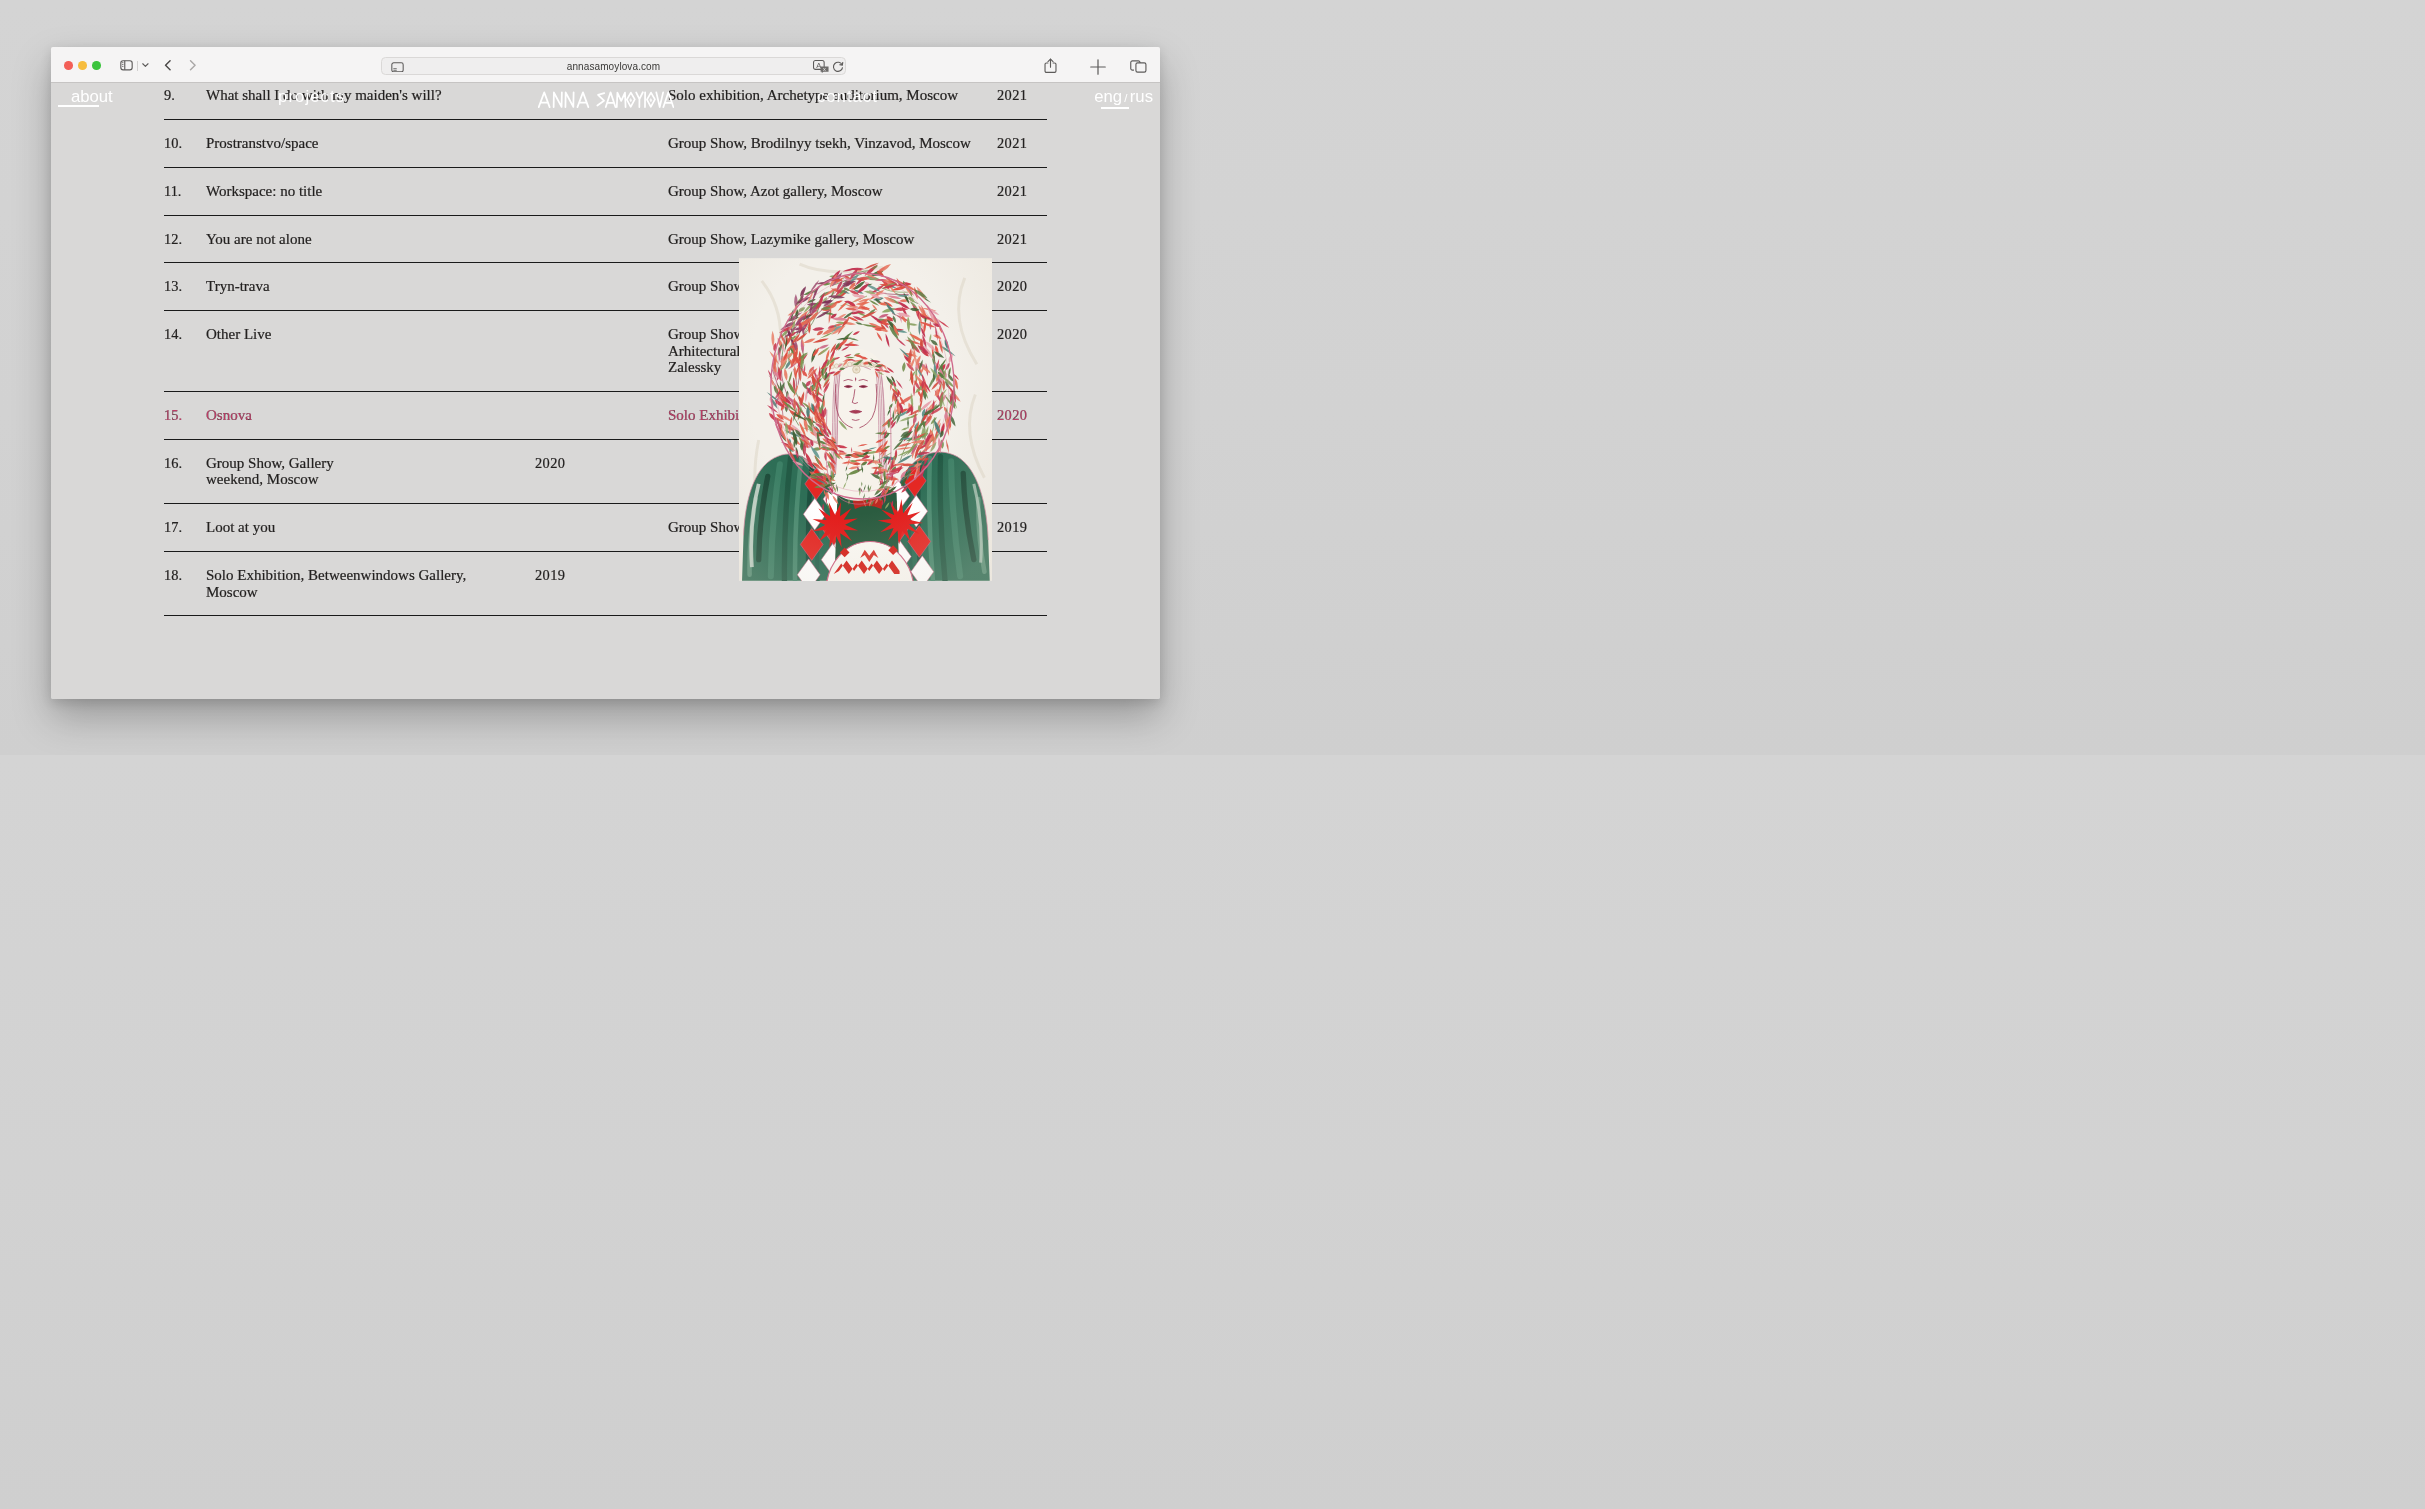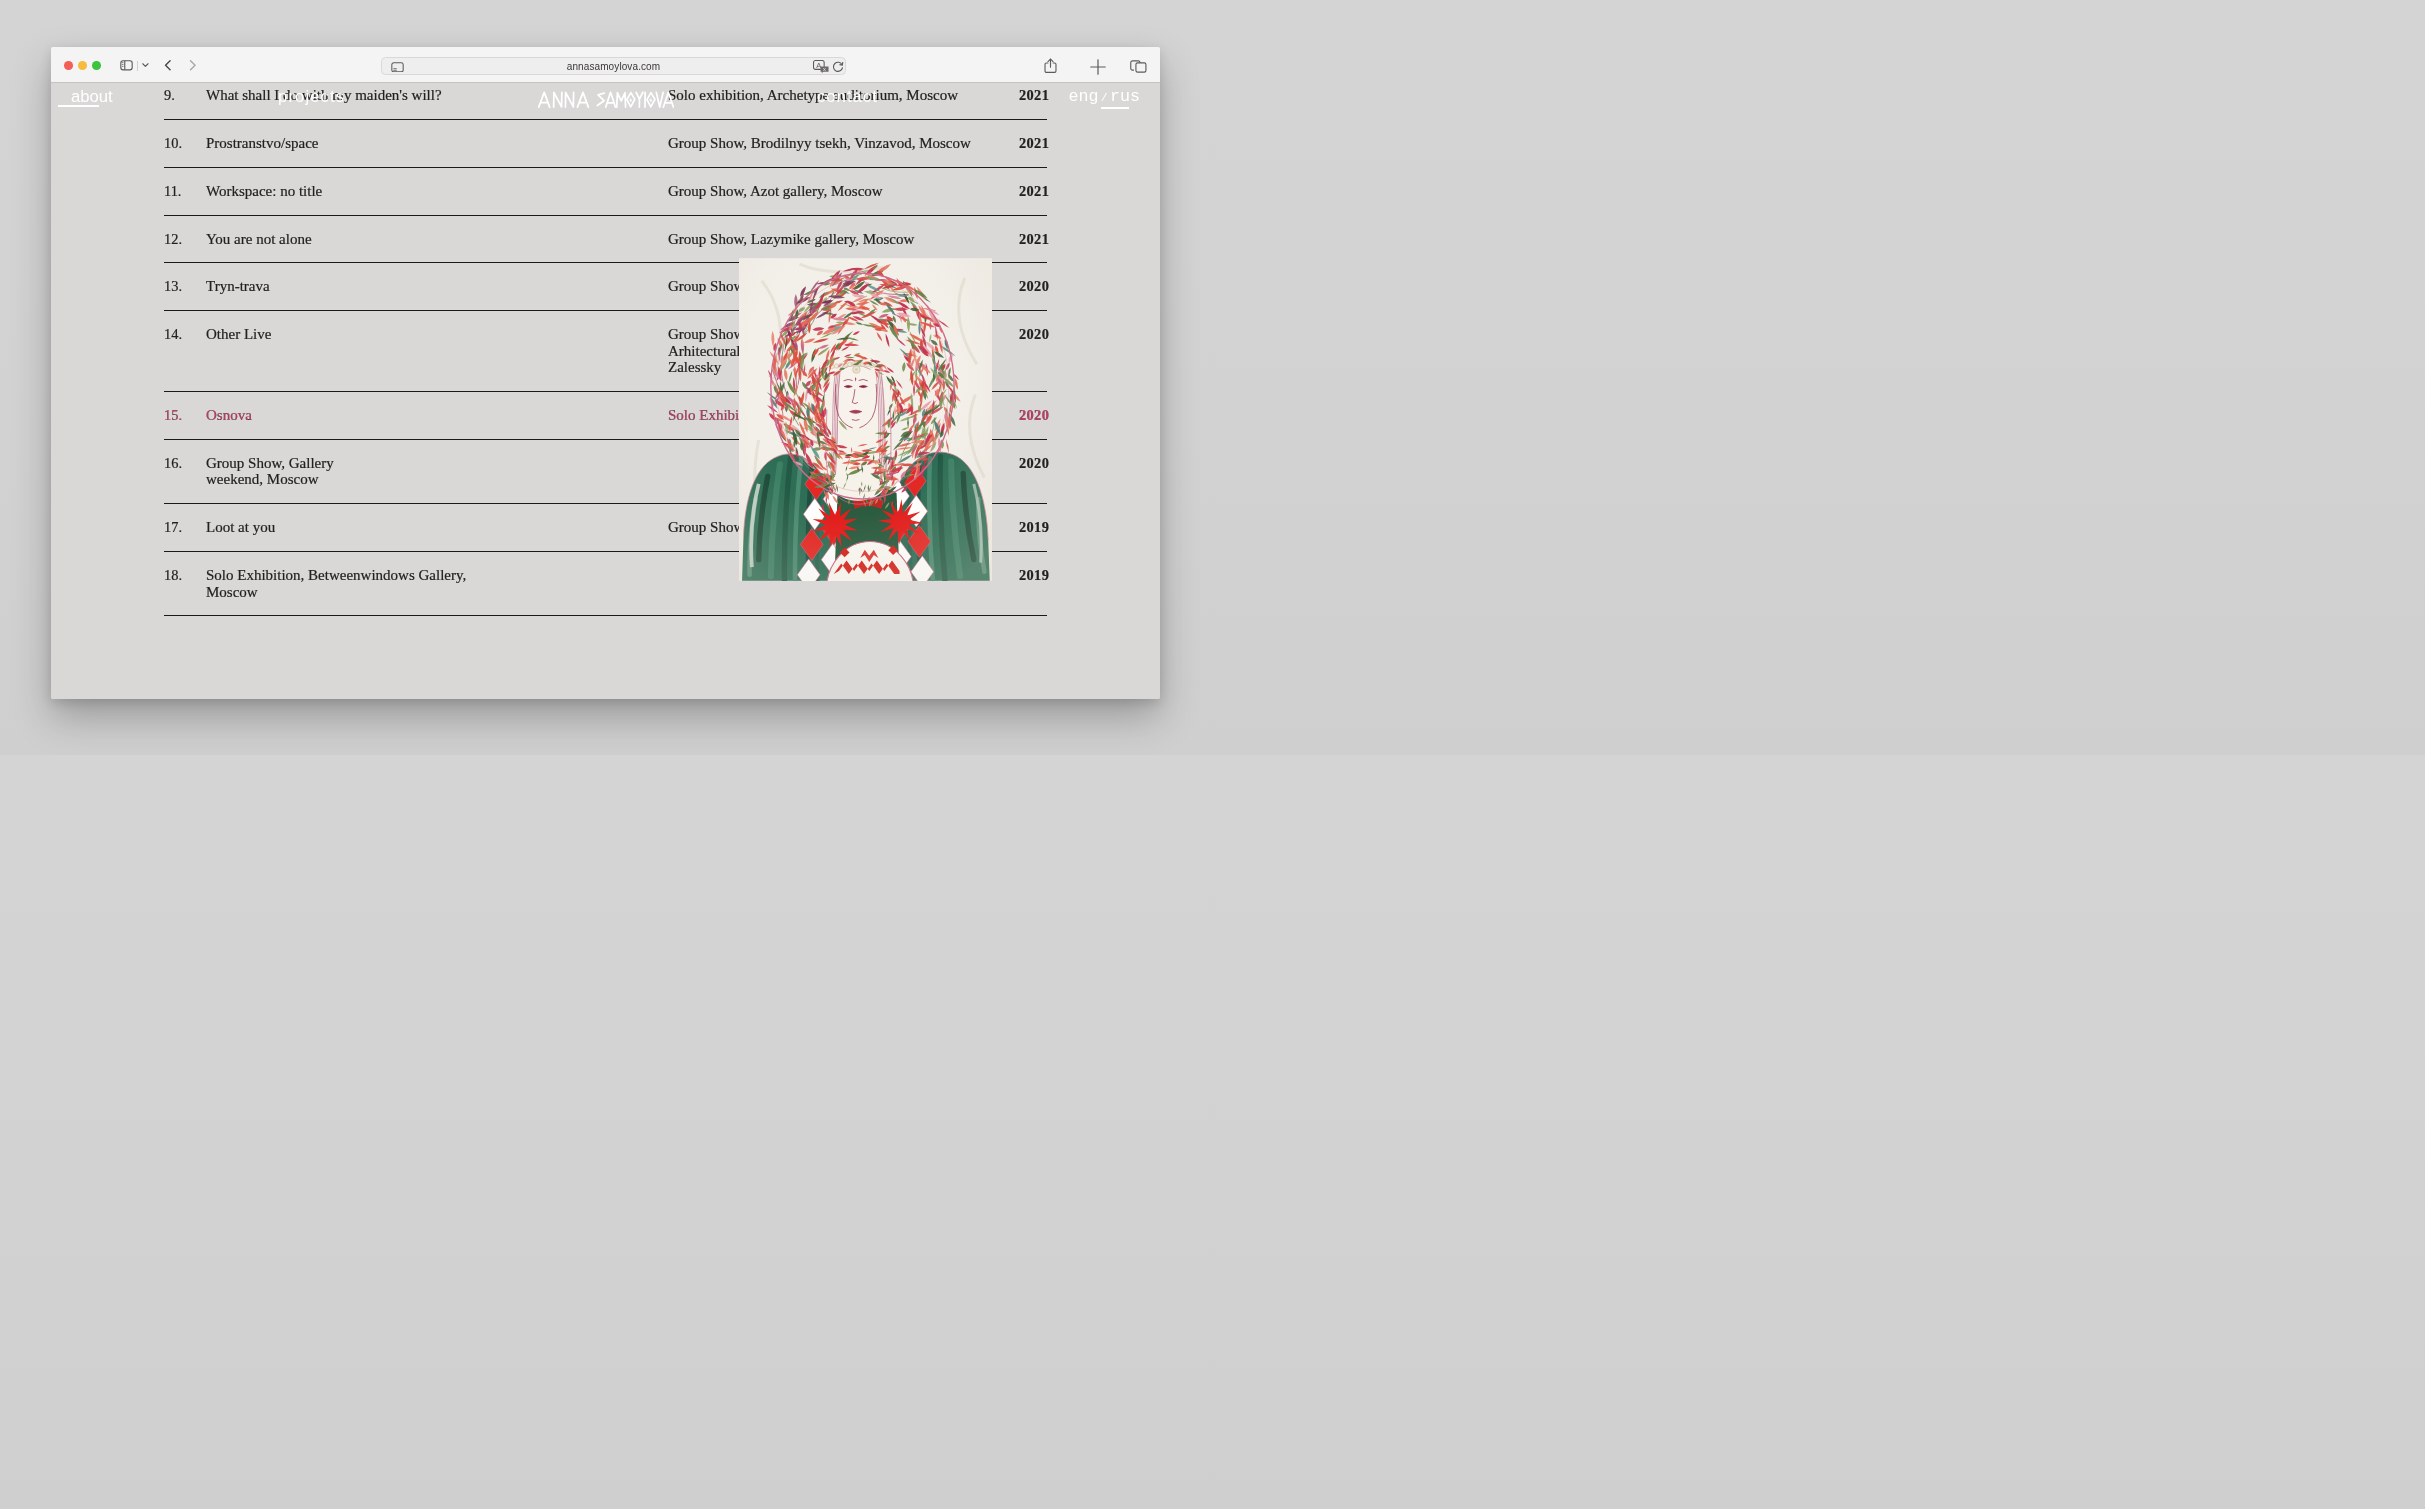--- a/index.html
+++ b/index.html
@@ -38,30 +38,30 @@
   }
   
   #tbl {
     position:absolute; left:113px; top:-11.6px; width:883px;
     color:#232120; font-size:15px; line-height:16.7px; -webkit-text-stroke:0.2px #232120;
   }
   .row { display:flex; border-bottom:0.8px solid #1a1a1a; padding:15px 0 15px 0; }
   .num { width:42px; flex:none; font-size:14.4px; }
   .ttl { width:462px; flex:none; padding-right:7.6px; }
   .dsc { width:329px; flex:none; padding-right:7.6px; }
-  .yr  { flex:1; text-align:right; font-size:14.4px; letter-spacing:0.4px; margin-right:-2.3px;font-weight:bold; }
+  .yr  { flex:1; font-size:14.4px; letter-spacing:0.4px; margin-right:-2.3px; }
   .pink { color:#c23b67; }
   
   #hdr { position:absolute; left:0; top:0; width:100%; height:0; z-index:30;
          font-family:"Liberation Sans", sans-serif; color:#fff; font-size:16.7px; }
   .h { position:absolute; top:3px; white-space:nowrap; }
   #h-about { left:20px; }
   #h-projects { left:227px; letter-spacing:1.1px; }
   #h-contact { left:766px; letter-spacing:1px; }
-  #h-lang { right:20px;font-family:Liberation Mono, monospace; }
+  #h-lang { right:7px; }
   
   #h-lang .sl { font-size:11.4px; margin:0 2.3px; }
   #logo { position:absolute; left:487px; top:6.6px; }
   
   #art { position:absolute; left:688px; top:174px; width:253px; height:323px; z-index:20; }
 </style>
 </head>
 <body>
 <div id="window">
   <div id="titlebar">

